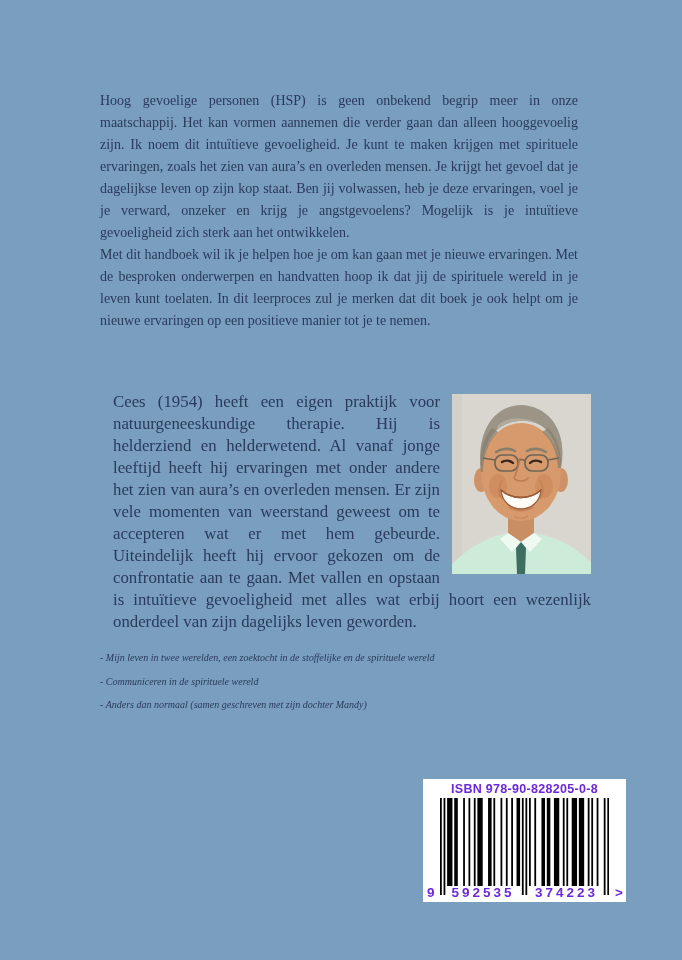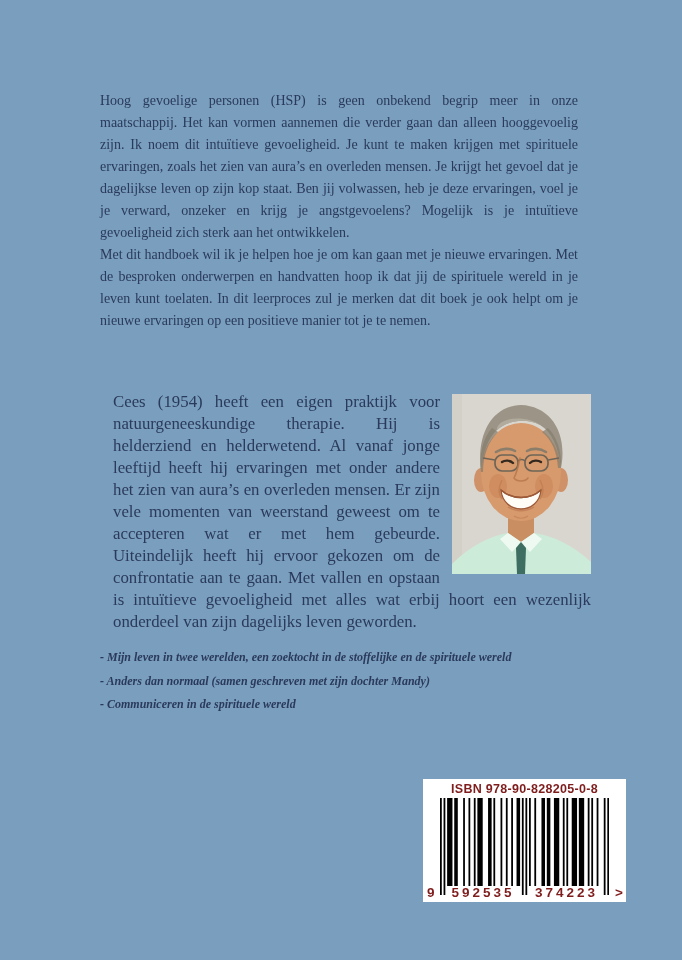--- a/index.html
+++ b/index.html
@@ -33,27 +33,27 @@
     margin: 3px 0 14px 12px;
   }
   .photo svg { display: block; width: 100%; height: 100%; }
   .books {
     position: absolute;
     left: 100px; top: 646px; width: 562px;
     font-size: 16.5px; line-height: 24px;
   }
   .books p { margin: 0; }
   .books .books-heading { margin-bottom: 3px; }
-  .book-item { font-style: italic; font-size: 12px; line-height: 23.5px; font-weight: bold; }
+  .book-item { font-style: italic; font-size: 10px; line-height: 23.5px; }
   .barcode-box {
     position: absolute;
     left: 423px; top: 779px; width: 203px; height: 123px;
     background: #ffffff;
     font-family: "Liberation Sans", sans-serif;
-    color: #7f1d1d;
+    color: #6d28d9;
   }
   .isbn-label {
     text-align: center;
     font-size: 12.5px;
     font-weight: bold;
     padding-top: 3px;
     letter-spacing: 0.3px;
     white-space: nowrap;
   }
   .bars { display: block; margin: 2px auto 0; }
@@ -116,22 +116,22 @@
           <path d="M56,113 C64,118 74,118 82,113" stroke="#c07a52" stroke-width="1.3" fill="none" opacity="0.8"></path>
         </g>
         <path d="M62,122 C66,125 72,125 76,122" stroke="#bd7c50" stroke-width="1.2" fill="none" opacity="0.6"></path>
       </svg>
     </div>
     <p>Cees (1954) heeft een eigen praktijk voor natuurgeneeskundige therapie. Hij is helderziend en helderwetend. Al vanaf jonge leeftijd heeft hij ervaringen met onder andere het zien van aura’s en overleden mensen. Er zijn vele momenten van weerstand geweest om te accepteren wat er met hem gebeurde. Uiteindelijk heeft hij ervoor gekozen om de confrontatie aan te gaan. Met vallen en opstaan is intuïtieve gevoeligheid met alles wat erbij hoort een wezenlijk onderdeel van zijn dagelijks leven geworden.</p>
   </div>
 
   <div class="books">
     <p class="book-item">- Mijn leven in twee werelden, een zoektocht in de stoffelijke en de spirituele wereld</p>
+    <p class="book-item">- Communiceren in de spirituele wereld</p>
     <p class="book-item">- Anders dan normaal (samen geschreven met zijn dochter Mandy)</p>
-    <p class="book-item">- Communiceren in de spirituele wereld</p>
   </div>
 
   <div class="barcode-box">
     <div class="isbn-label">ISBN 978-90-828205-0-8</div>
     <svg class="bars" id="barcode-svg" xmlns="http://www.w3.org/2000/svg" width="169" height="97">
         <rect x="0.00" y="0" width="1.78" height="97" fill="#000000"></rect>
         <rect x="3.56" y="0" width="1.78" height="97" fill="#000000"></rect>
         <rect x="7.12" y="0" width="5.34" height="88" fill="#000000"></rect>
         <rect x="14.24" y="0" width="3.56" height="88" fill="#000000"></rect>
         <rect x="23.14" y="0" width="1.78" height="88" fill="#000000"></rect>

